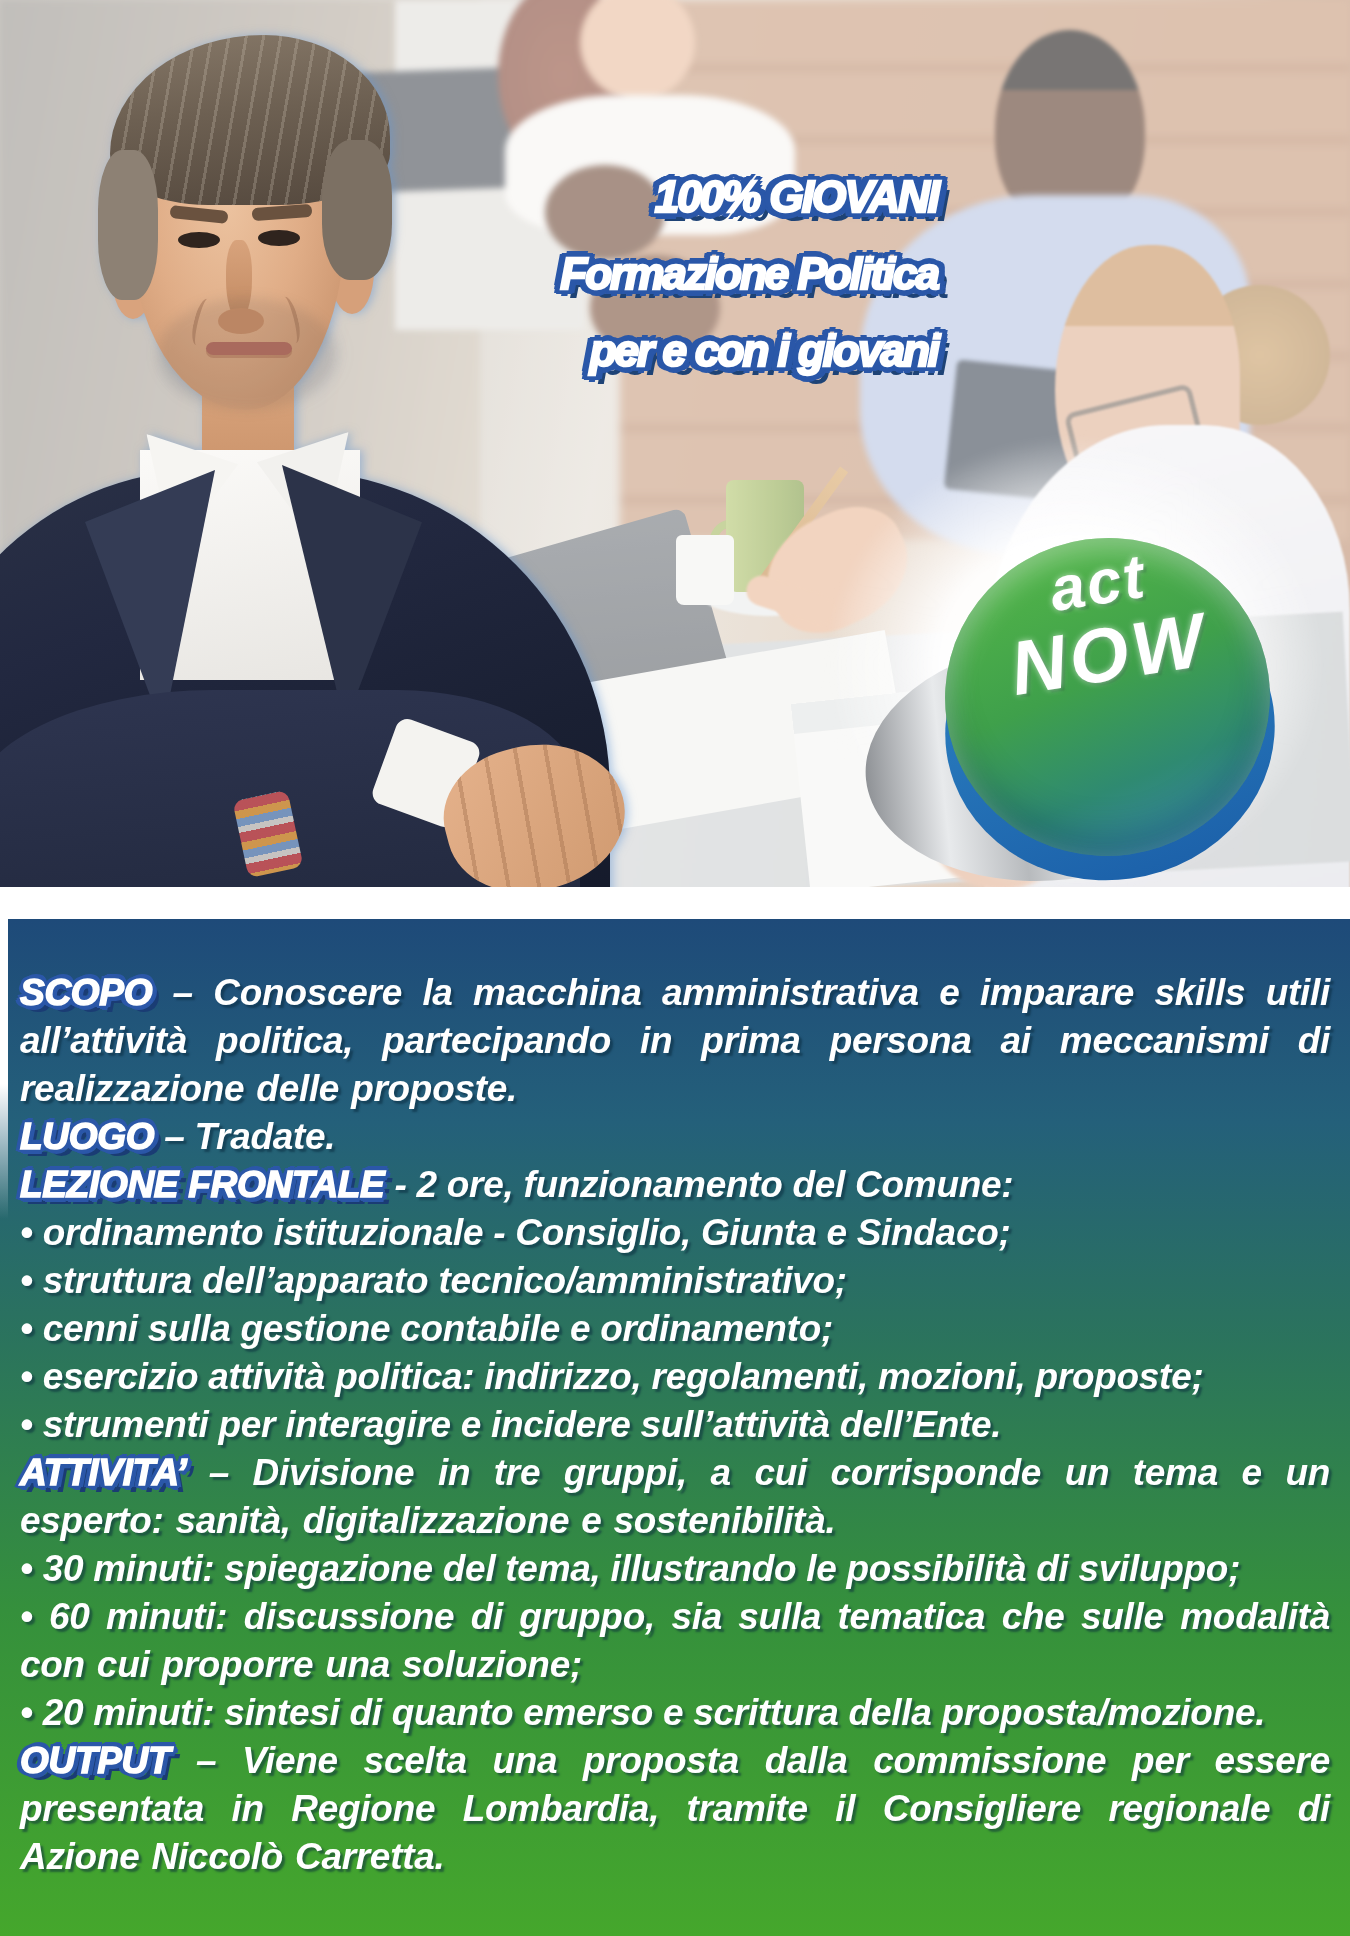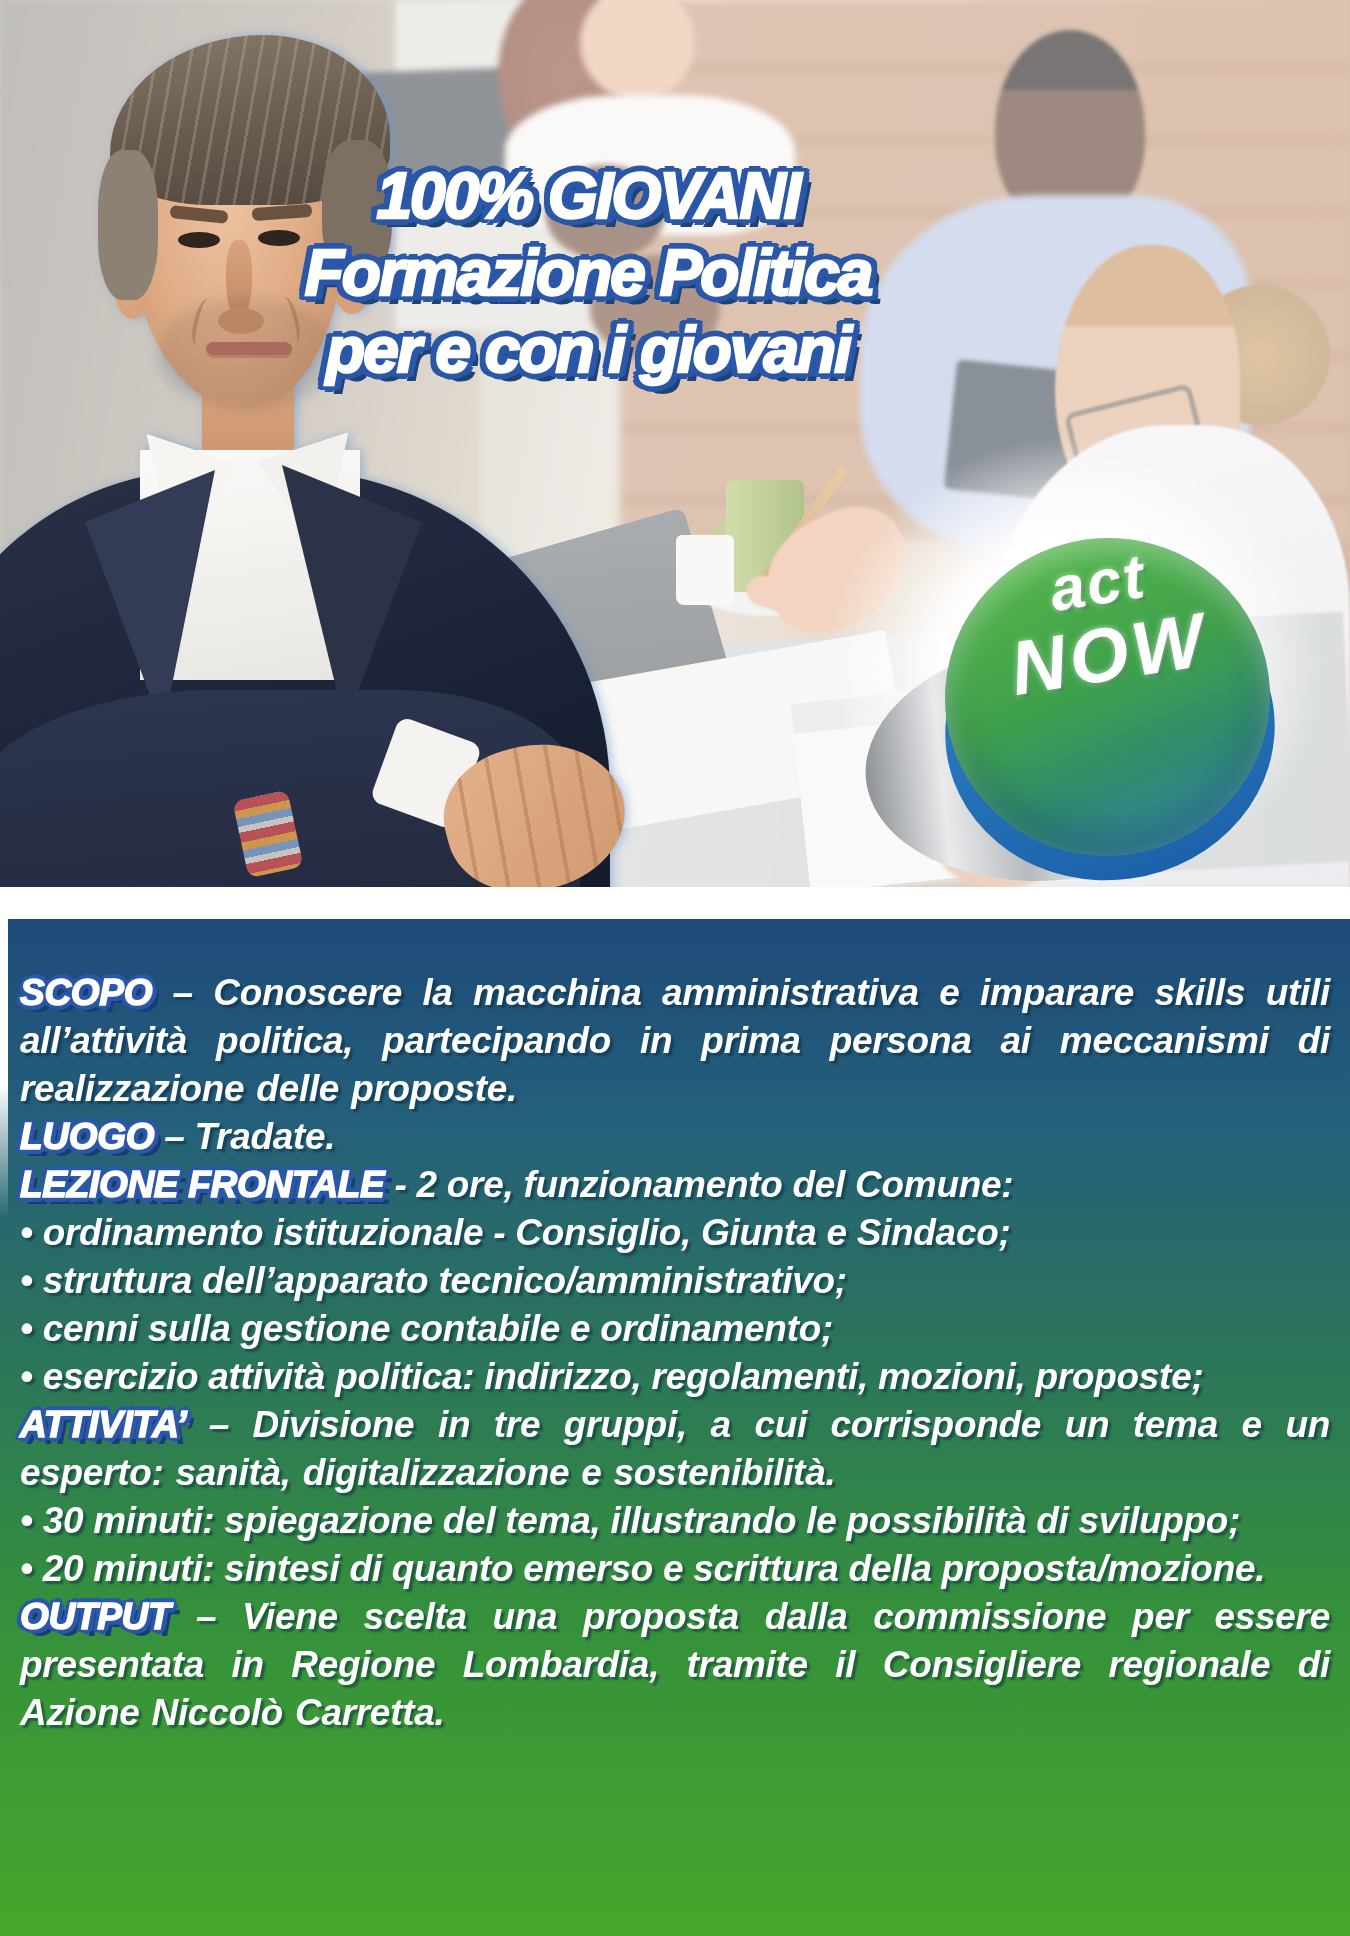--- a/index.html
+++ b/index.html
@@ -109,22 +109,22 @@
         background:linear-gradient(175deg,#2e3550,#232a40);border-radius:40% 30% 0 0 / 60% 50% 0 0;}
   .c-cuff{left:392px;top:728px;width:88px;height:90px;background:#f4f3f0;border-radius:12px;transform:rotate(20deg);}
   .c-hand{left:455px;top:745px;width:180px;height:145px;
         background:linear-gradient(135deg,#e5b28c,#d09a70);border-radius:45% 55% 50% 50%;transform:rotate(-15deg);}
   .c-hand:after{content:"";position:absolute;inset:0;border-radius:inherit;
         background:repeating-linear-gradient(95deg,transparent 0 26px,rgba(160,110,75,.40) 26px 30px);}
   .c-bracelet{left:250px;top:795px;width:56px;height:78px;transform:rotate(-12deg);border-radius:10px;opacity:.9;
         background:repeating-linear-gradient(180deg,#c9565a 0 10px,#e0a14e 10px 18px,#7f9fc9 18px 26px,#d8d4cf 26px 32px);}
 
   
-  .title{left:238px;top:158px;width:700px;text-align:center;font-weight:bold;font-style:italic;
-        font-size:64px;line-height:77px;letter-spacing:-2px;color:#fff;
+  .title{left:238px;top:158px;width:700px;text-align:right;font-weight:bold;font-style:italic;
+        font-size:44px;line-height:77px;letter-spacing:-2px;color:#fff;
         -webkit-text-stroke:2.5px #fff;
         text-shadow:
          -7px 0 0 #2a57a8,7px 0 0 #2a57a8,0 -7px 0 #2a57a8,0 7px 0 #2a57a8,
          -5px -5px 0 #2a57a8,5px -5px 0 #2a57a8,-5px 5px 0 #2a57a8,5px 5px 0 #2a57a8,
          -7px 4px 0 #2a57a8,7px 4px 0 #2a57a8,-7px -4px 0 #2a57a8,7px -4px 0 #2a57a8,
          9px 9px 0 #1e4376;}
 
   
   .act-btn{left:840px;top:430px;width:460px;height:457px;}
   .glow{left:-10px;top:10px;width:490px;height:450px;border-radius:50%;
@@ -245,20 +245,22 @@
   <div class="panel">
     <div class="abs panel-notch"></div>
     <div class="panel-text">
         <p class="justify"><span class="lbl">SCOPO</span><span> – Conoscere la macchina amministrativa e imparare skills utili all’attività politica, partecipando in prima persona ai meccanismi di realizzazione delle proposte.</span></p>
         <p><span class="lbl">LUOGO</span><span> – Tradate.</span></p>
         <p><span class="lbl">LEZIONE FRONTALE</span><span> - 2 ore, funzionamento del Comune:</span></p>
         <p><span>• </span><span>ordinamento istituzionale - Consiglio, Giunta e Sindaco;</span></p>
         <p><span>• </span><span>struttura dell’apparato tecnico/amministrativo;</span></p>
         <p><span>• </span><span>cenni sulla gestione contabile e ordinamento;</span></p>
         <p><span>• </span><span>esercizio attività politica: indirizzo, regolamenti, mozioni, proposte;</span></p>
+        <p><span>• </span><span>strumenti per interagire e incidere sull’attività dell’Ente.</span></p>
         <p class="justify"><span class="lbl">ATTIVITA’</span><span> – Divisione in tre gruppi, a cui corrisponde un tema e un esperto: sanità, digitalizzazione e sostenibilità.</span></p>
         <p><span>• </span><span>30 minuti: spiegazione del tema, illustrando le possibilità di sviluppo;</span></p>
+        <p class="justify"><span>• </span><span>60 minuti: discussione di gruppo, sia sulla tematica che sulle modalità con cui proporre una soluzione;</span></p>
         <p><span>• </span><span>20 minuti: sintesi di quanto emerso e scrittura della proposta/mozione.</span></p>
         <p class="justify"><span class="lbl">OUTPUT</span><span> – Viene scelta una proposta dalla commissione per essere presentata in Regione Lombardia, tramite il Consigliere regionale di Azione Niccolò Carretta.</span></p>
       </div>
   </div>
 
 </div>
 
 </body></html>

